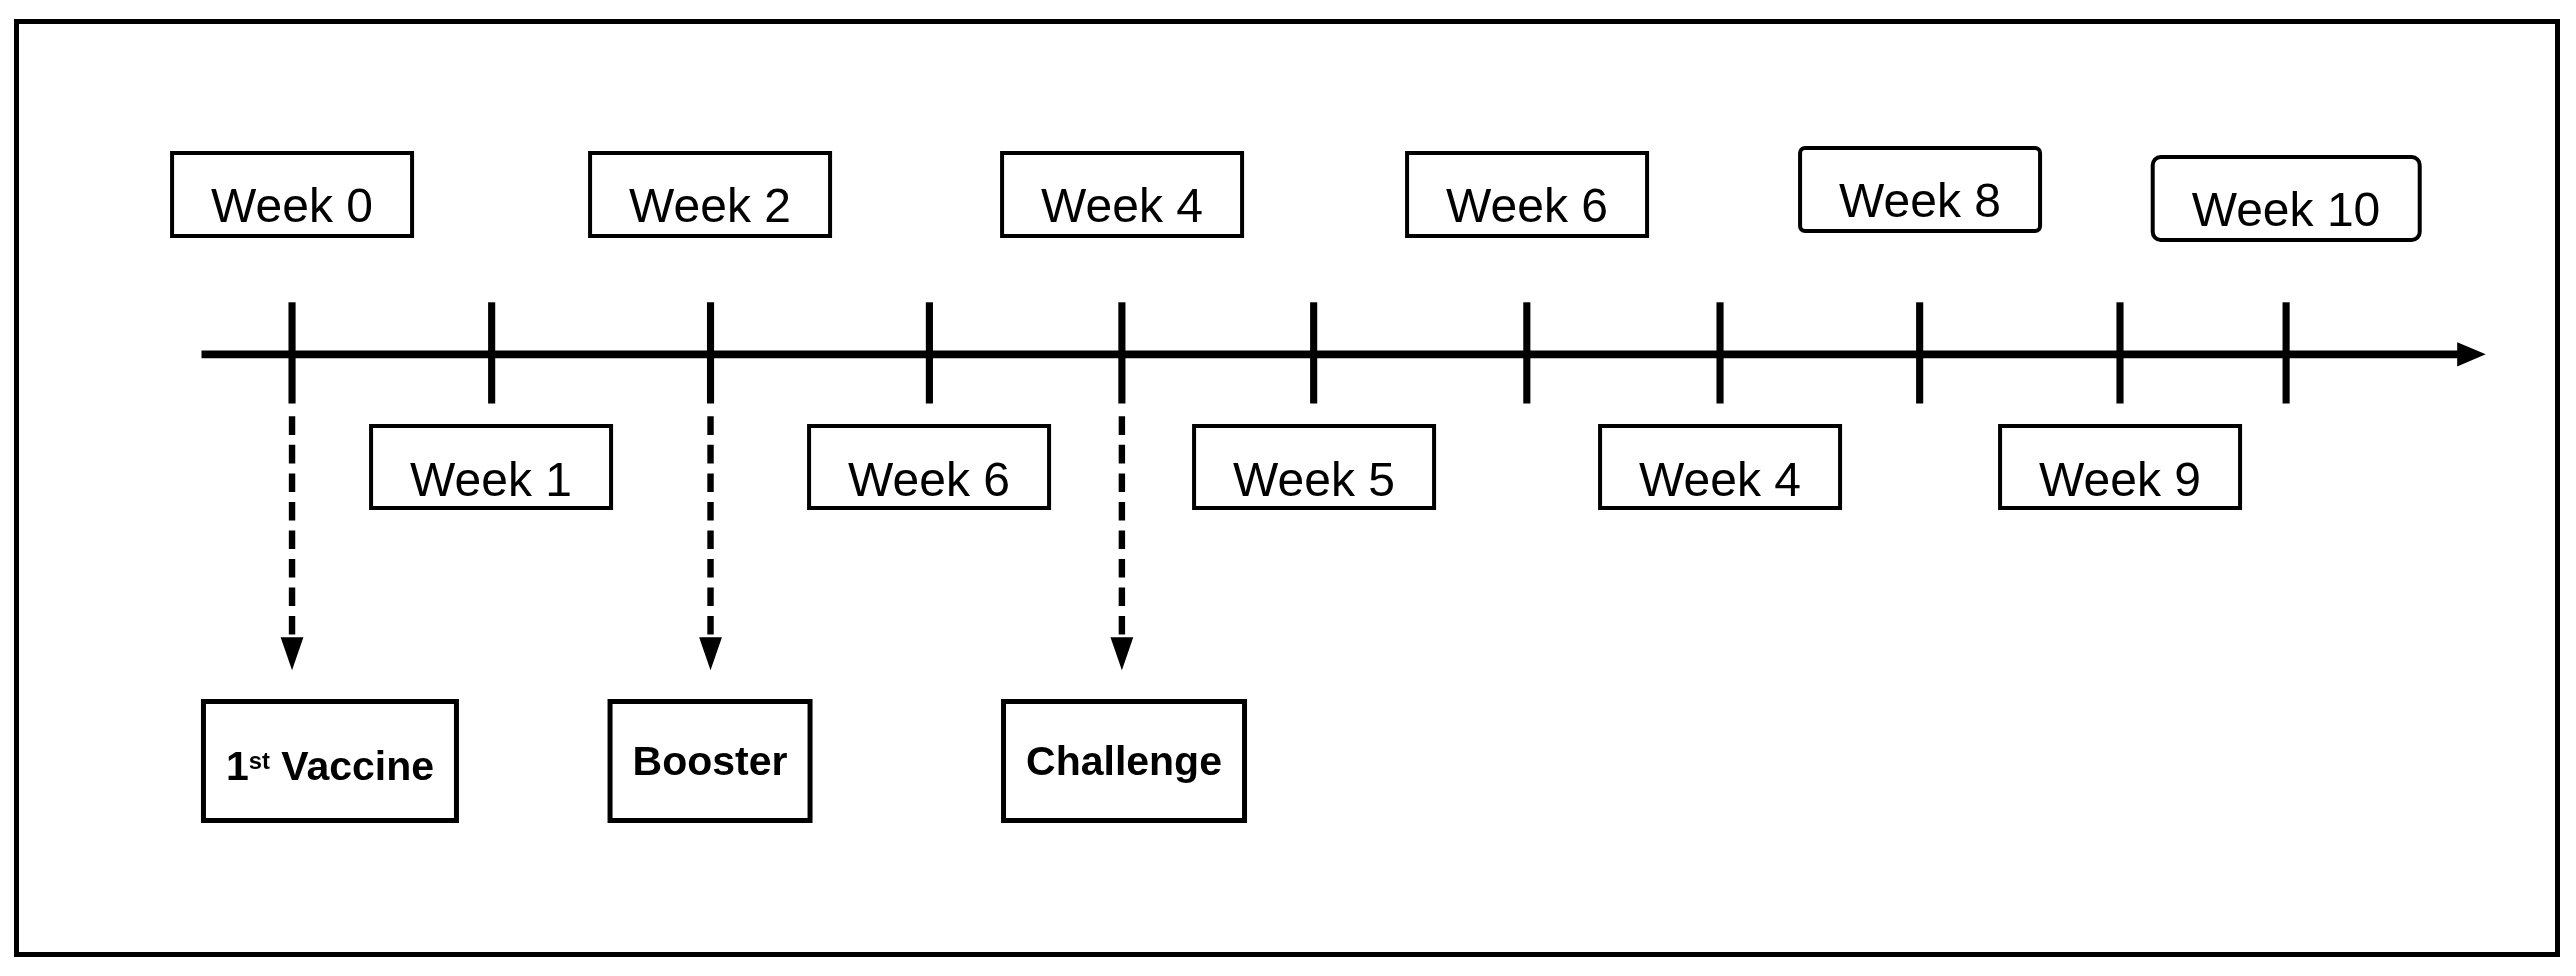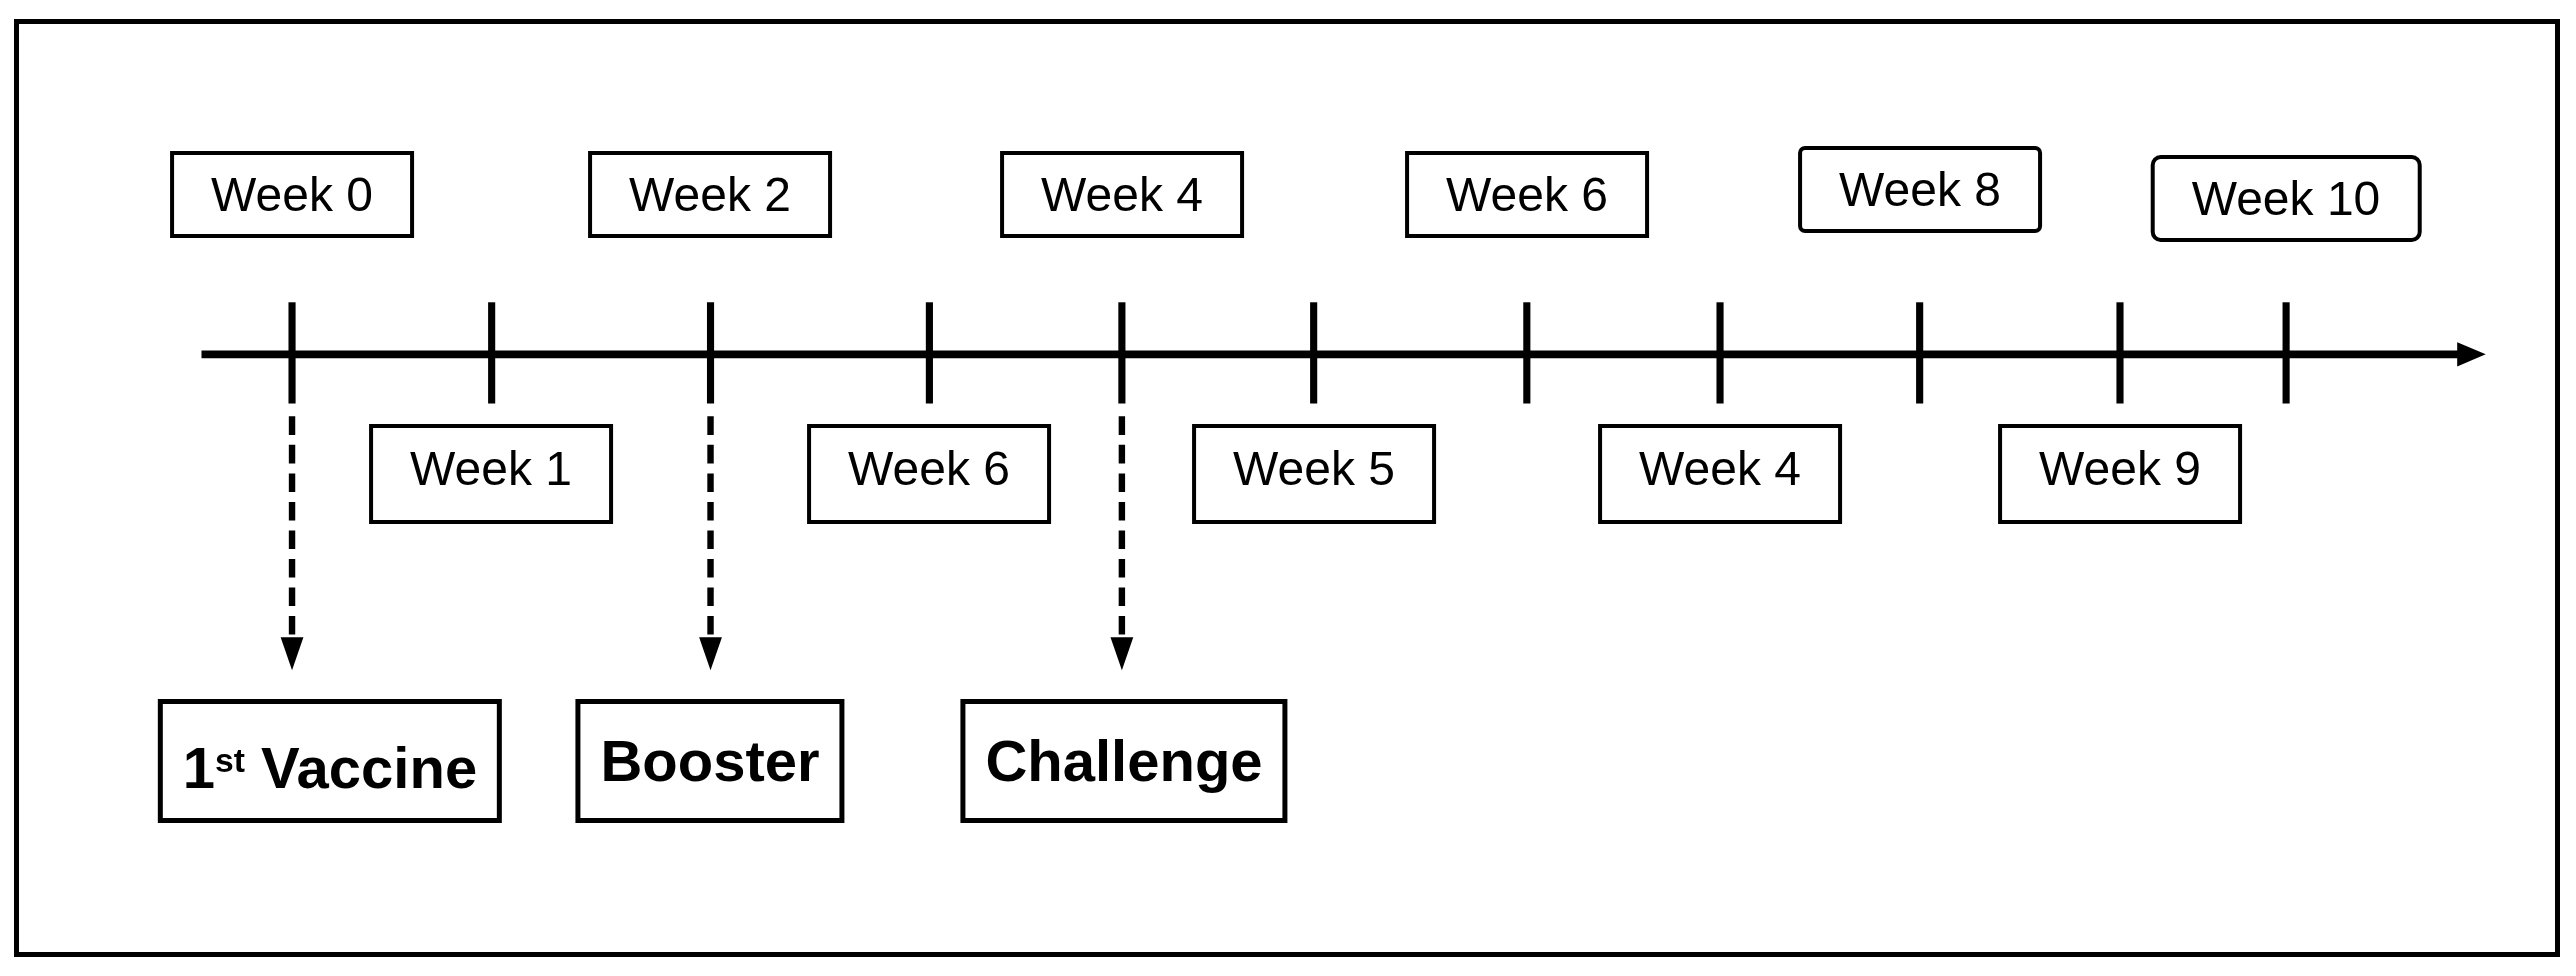--- a/index.html
+++ b/index.html
@@ -39,30 +39,30 @@
     background: #ffffff;
     text-align: center;
     white-space: nowrap;
     transform: translateX(-50%);
   }
   .week-box {
     border: 4.3px solid #000000;
     height: 87px;
     line-height: 78px;
     font-size: 48px;
-    padding: 1px 37px;
+    padding: 12px 37px;
     font-weight: 400;
   }
   .week-box.row-top    { top: 151px; }
-  .week-box.row-bottom { top: 424px; height: 100px; line-height: 80px; }
+  .week-box.row-bottom { top: 424px; height: 86px; line-height: 80px; }
   .event-box {
     border: 5px solid #000000;
     height: 124px;
     line-height: 114px;
-    font-size: 58px;
+    font-size: 41px;
     font-weight: 700;
     padding: 0 20px;
     top: 699px;
   }
   .event-box sup {
     font-size: 0.58em;
     vertical-align: 0.48em;
     letter-spacing: 0;
   }
 </style>

